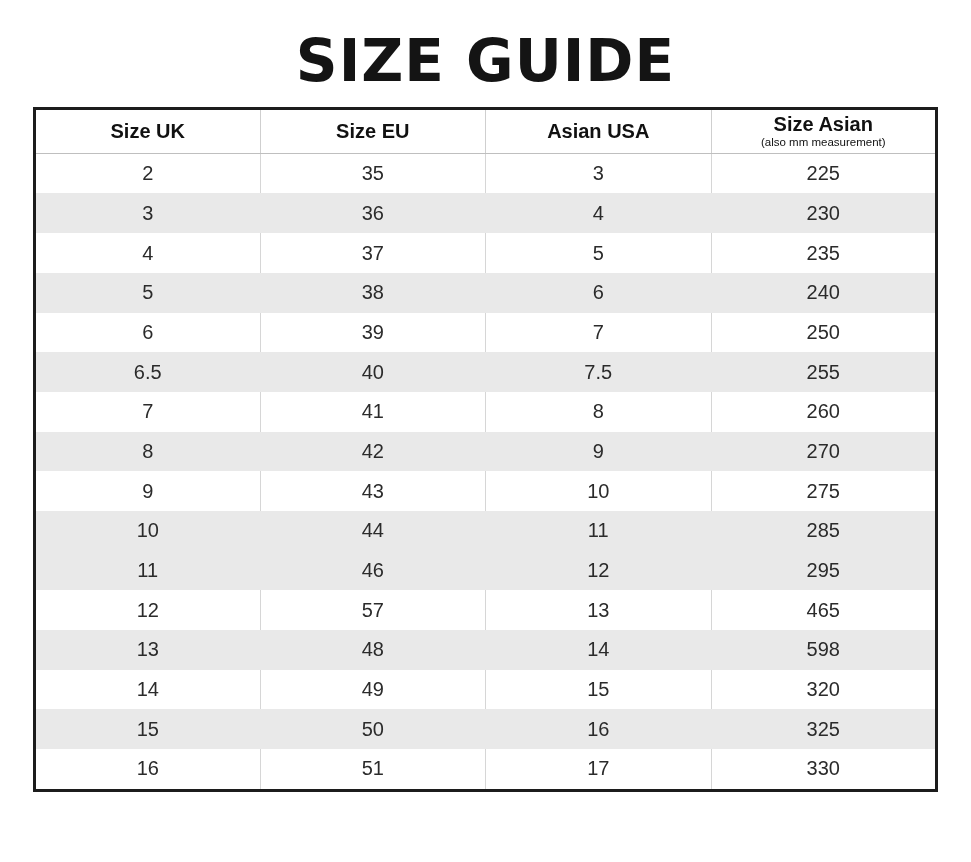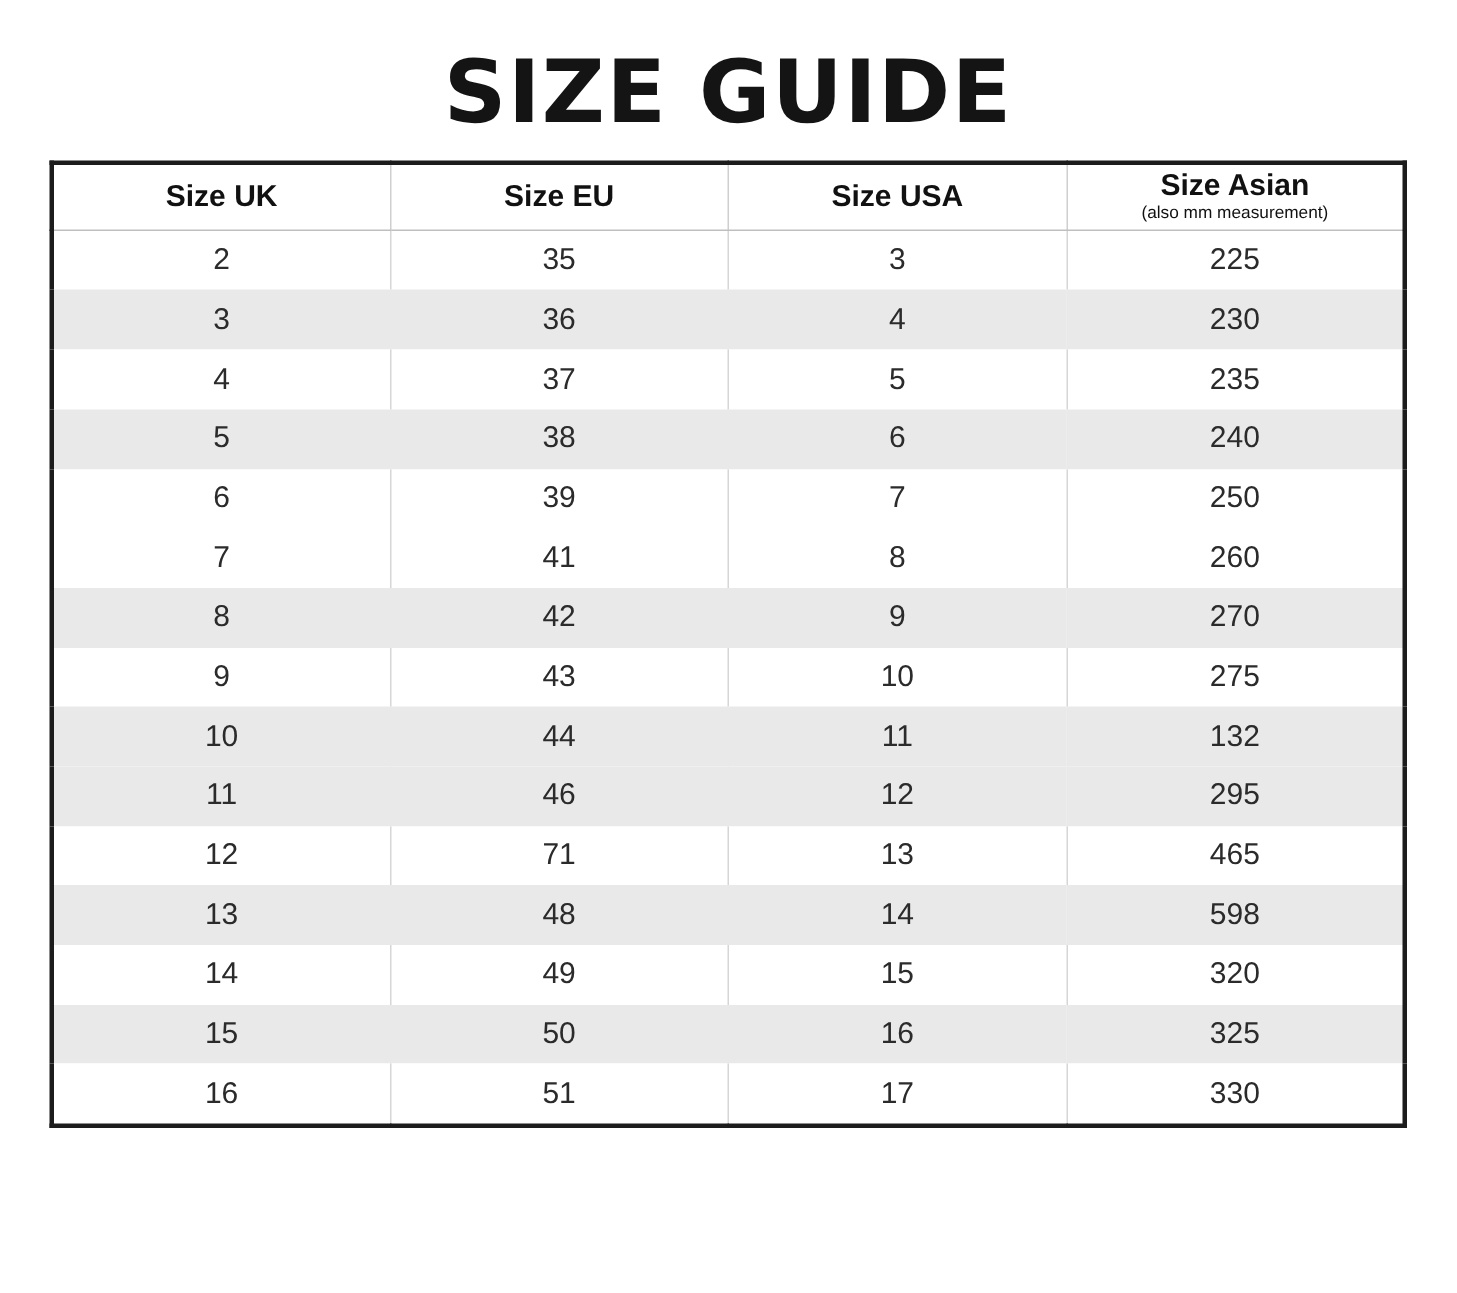--- a/index.html
+++ b/index.html
@@ -83,21 +83,21 @@
   <table class="size-table">
     <thead>
       <tr>
         <th>
           <span class="head-main">Size UK</span>
         </th>
         <th>
           <span class="head-main">Size EU</span>
         </th>
         <th>
-          <span class="head-main">Size USA</span>
+          <span class="head-main">Asian USA</span>
         </th>
         <th>
           <span class="head-main">Size Asian</span>
           <span class="head-sub">(also mm measurement)</span>
         </th>
       </tr>
     </thead>
     <tbody>
         <tr>
           <td>2</td>
@@ -122,20 +122,26 @@
           <td>38</td>
           <td>6</td>
           <td>240</td>
         </tr>
         <tr>
           <td>6</td>
           <td>39</td>
           <td>7</td>
           <td>250</td>
         </tr>
+        <tr class="stripe">
+          <td>6.5</td>
+          <td>40</td>
+          <td>7.5</td>
+          <td>255</td>
+        </tr>
         <tr>
           <td>7</td>
           <td>41</td>
           <td>8</td>
           <td>260</td>
         </tr>
         <tr class="stripe">
           <td>8</td>
           <td>42</td>
           <td>9</td>
@@ -144,31 +150,31 @@
         <tr>
           <td>9</td>
           <td>43</td>
           <td>10</td>
           <td>275</td>
         </tr>
         <tr class="stripe">
           <td>10</td>
           <td>44</td>
           <td>11</td>
-          <td>132</td>
+          <td>285</td>
         </tr>
         <tr class="stripe">
           <td>11</td>
           <td>46</td>
           <td>12</td>
           <td>295</td>
         </tr>
         <tr>
           <td>12</td>
-          <td>71</td>
+          <td>57</td>
           <td>13</td>
           <td>465</td>
         </tr>
         <tr class="stripe">
           <td>13</td>
           <td>48</td>
           <td>14</td>
           <td>598</td>
         </tr>
         <tr>

